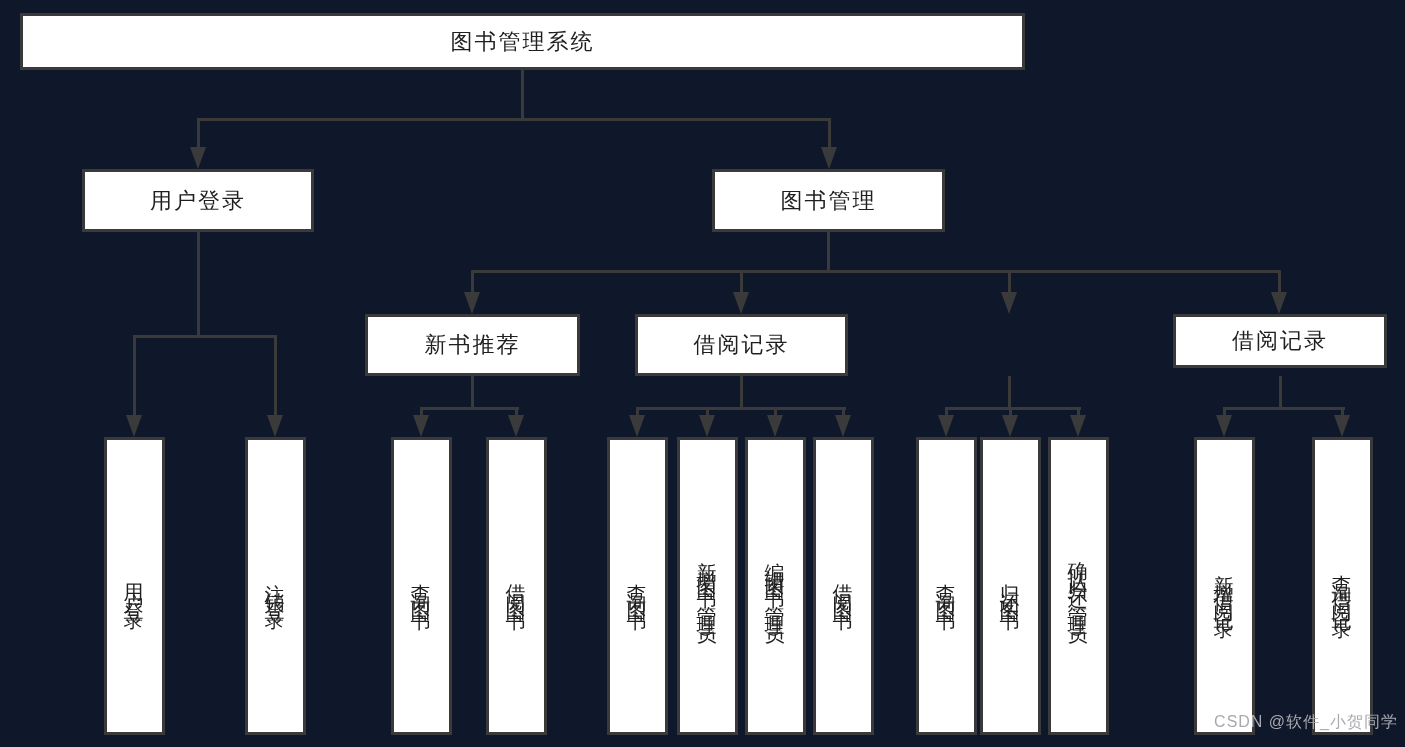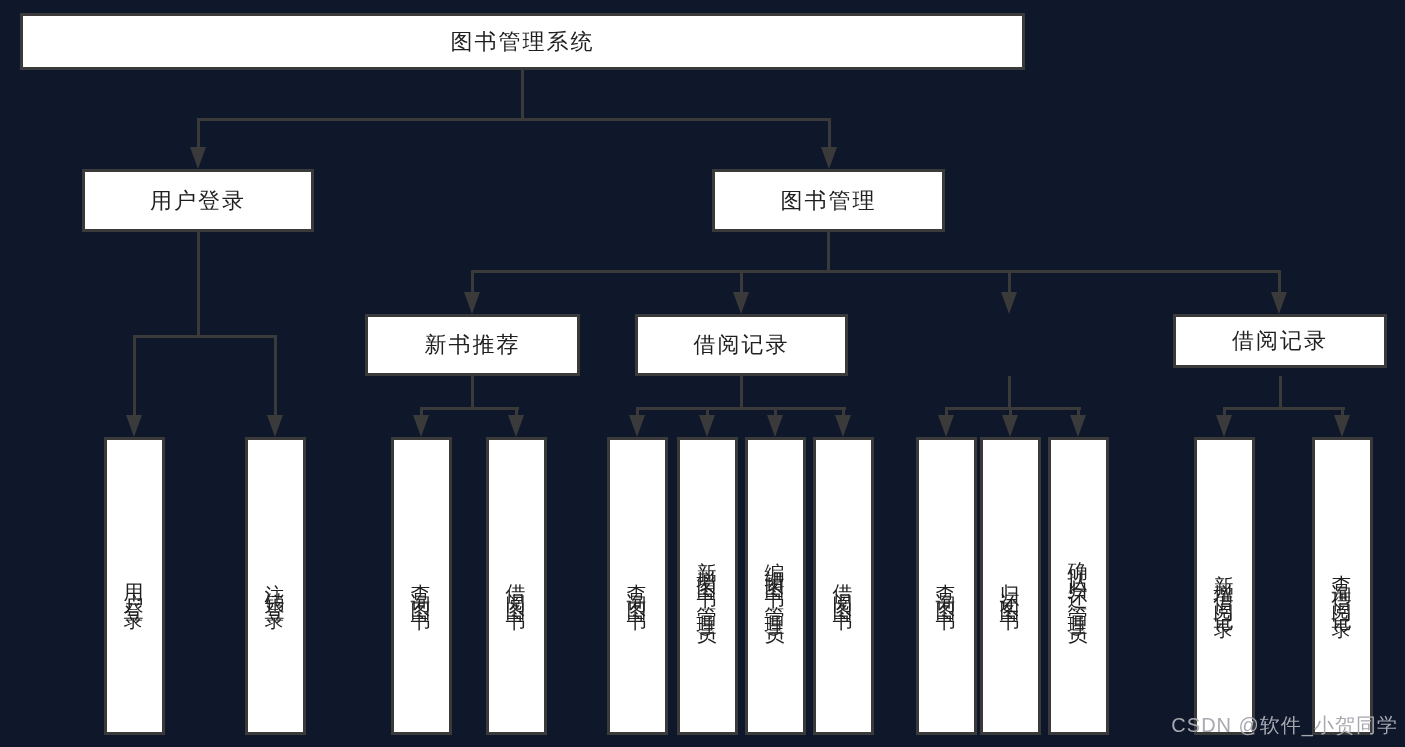--- a/index.html
+++ b/index.html
@@ -46,21 +46,21 @@
     position: absolute;
     width: 0; height: 0;
     border-left: 8px solid transparent;
     border-right: 8px solid transparent;
     border-top: 22px solid #3a3a3a;
   }
   .watermark {
     position: absolute;
     top: 712px;
     right: 7px;
-    font-size: 20px;
+    font-size: 16px;
     letter-spacing: 1px;
     color: #a8a8b0;
     z-index: 5;
     white-space: nowrap;
   }
 
   
   #root       { left: 20px;   top: 13px;  width: 1005px; height: 57px; }
   #l2-user    { left: 82px;   top: 169px; width: 232px;  height: 63px; }
   #l2-book    { left: 712px;  top: 169px; width: 233px;  height: 63px; }

